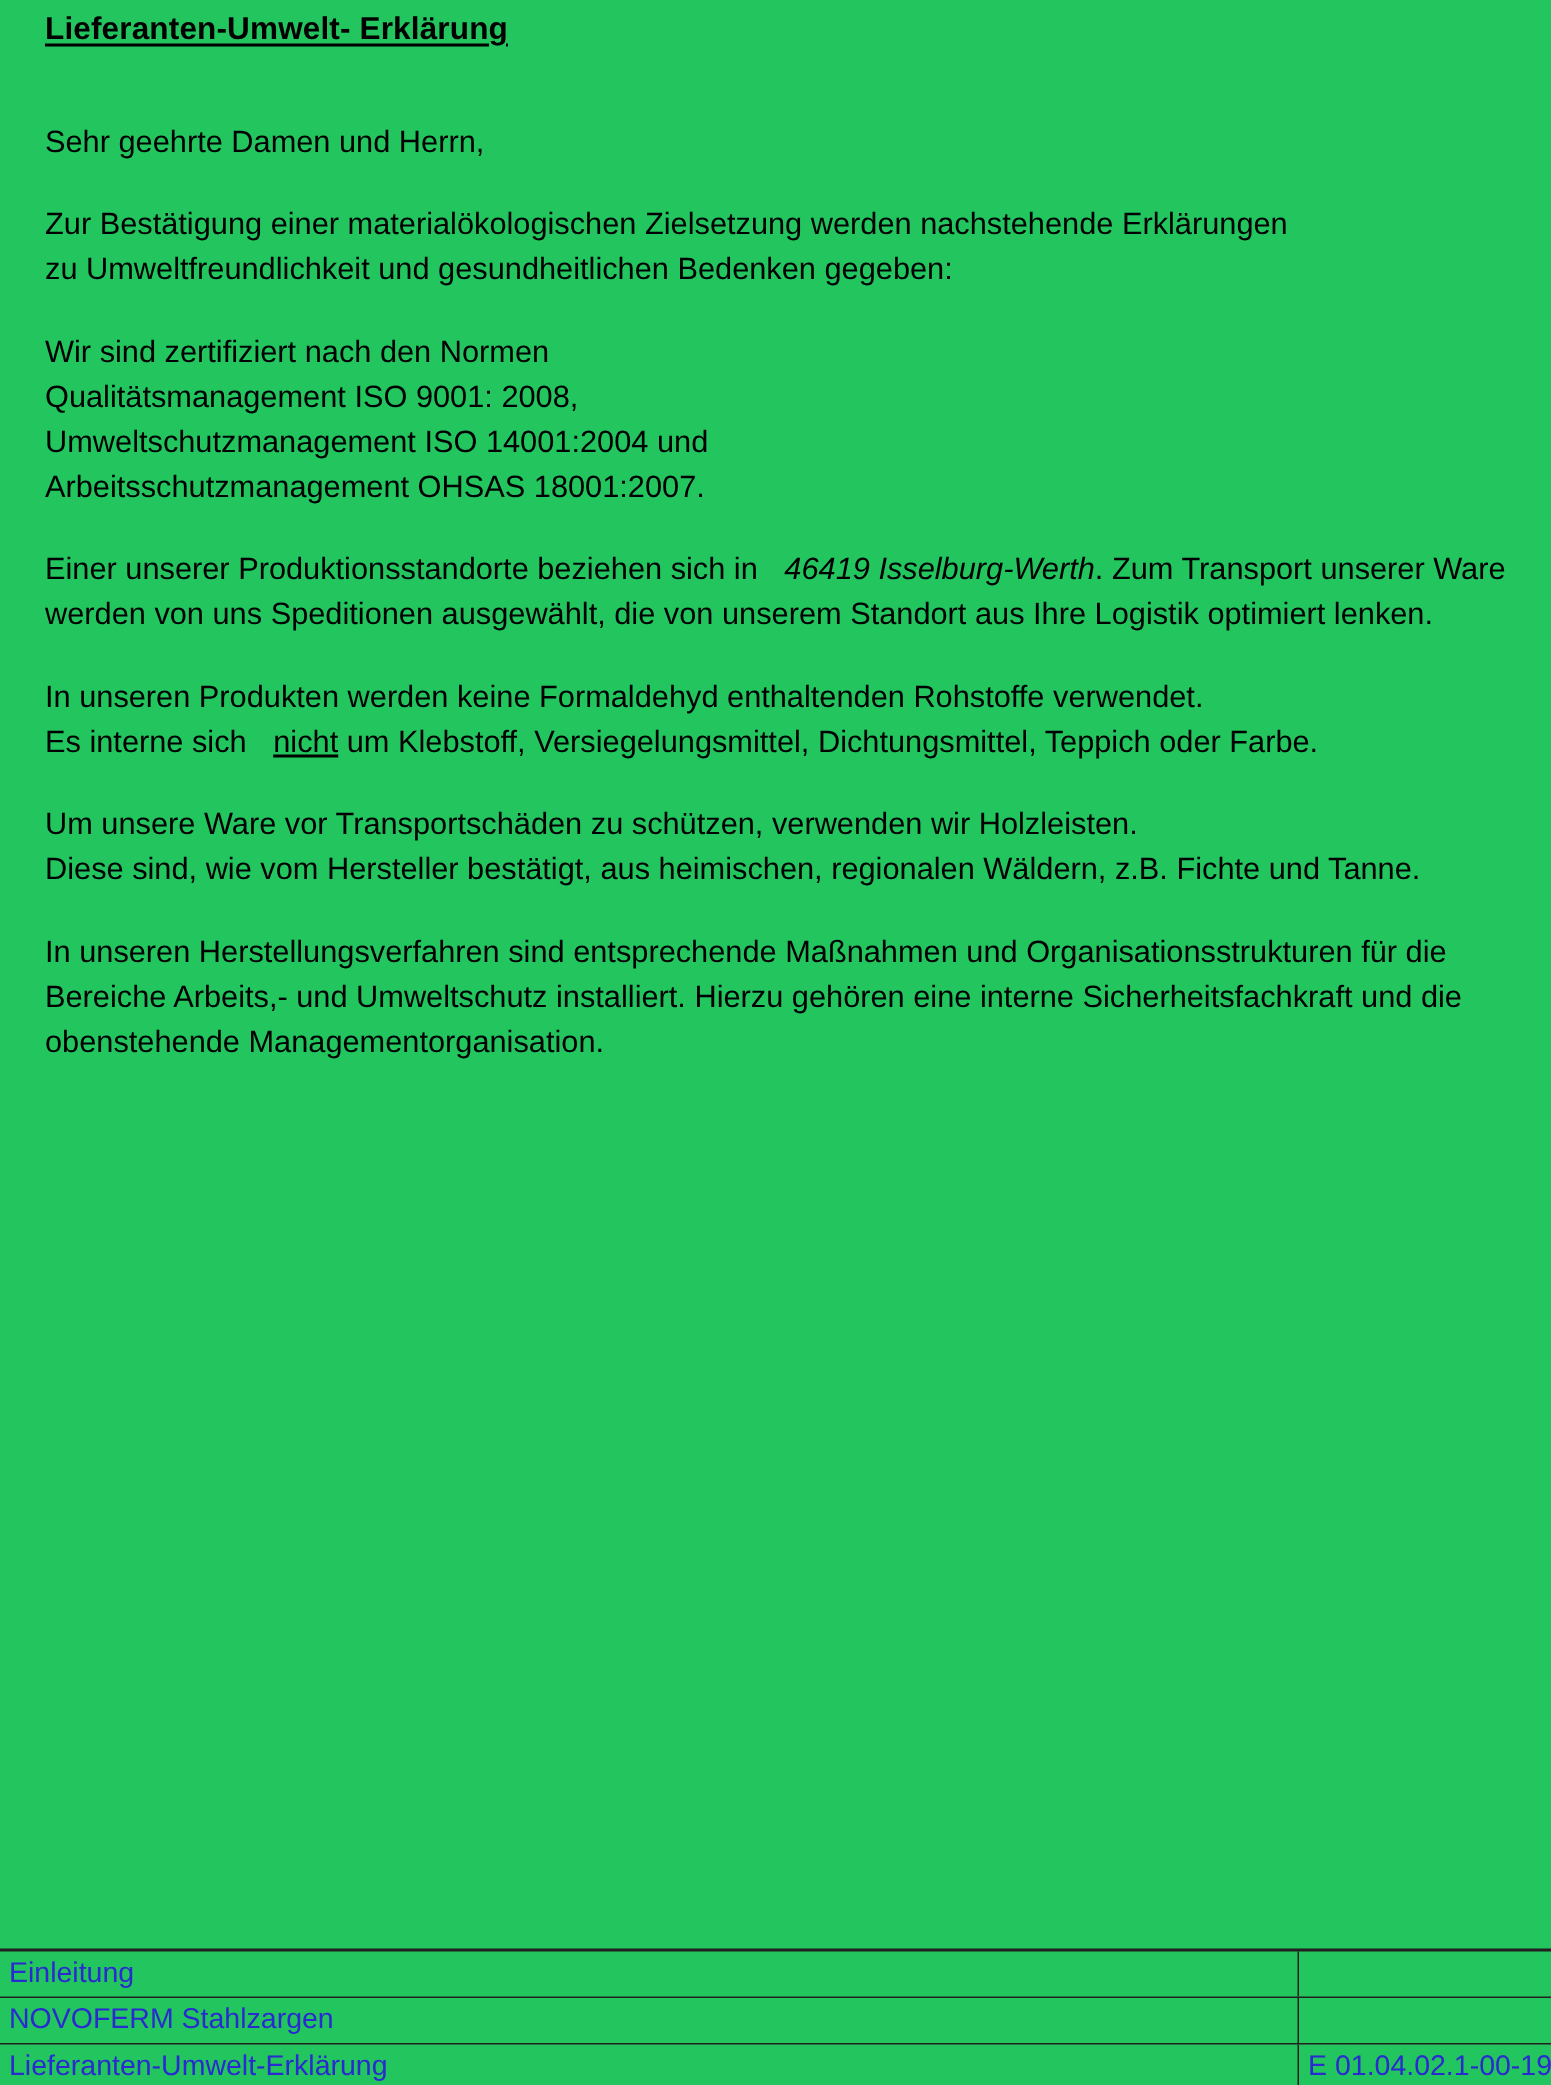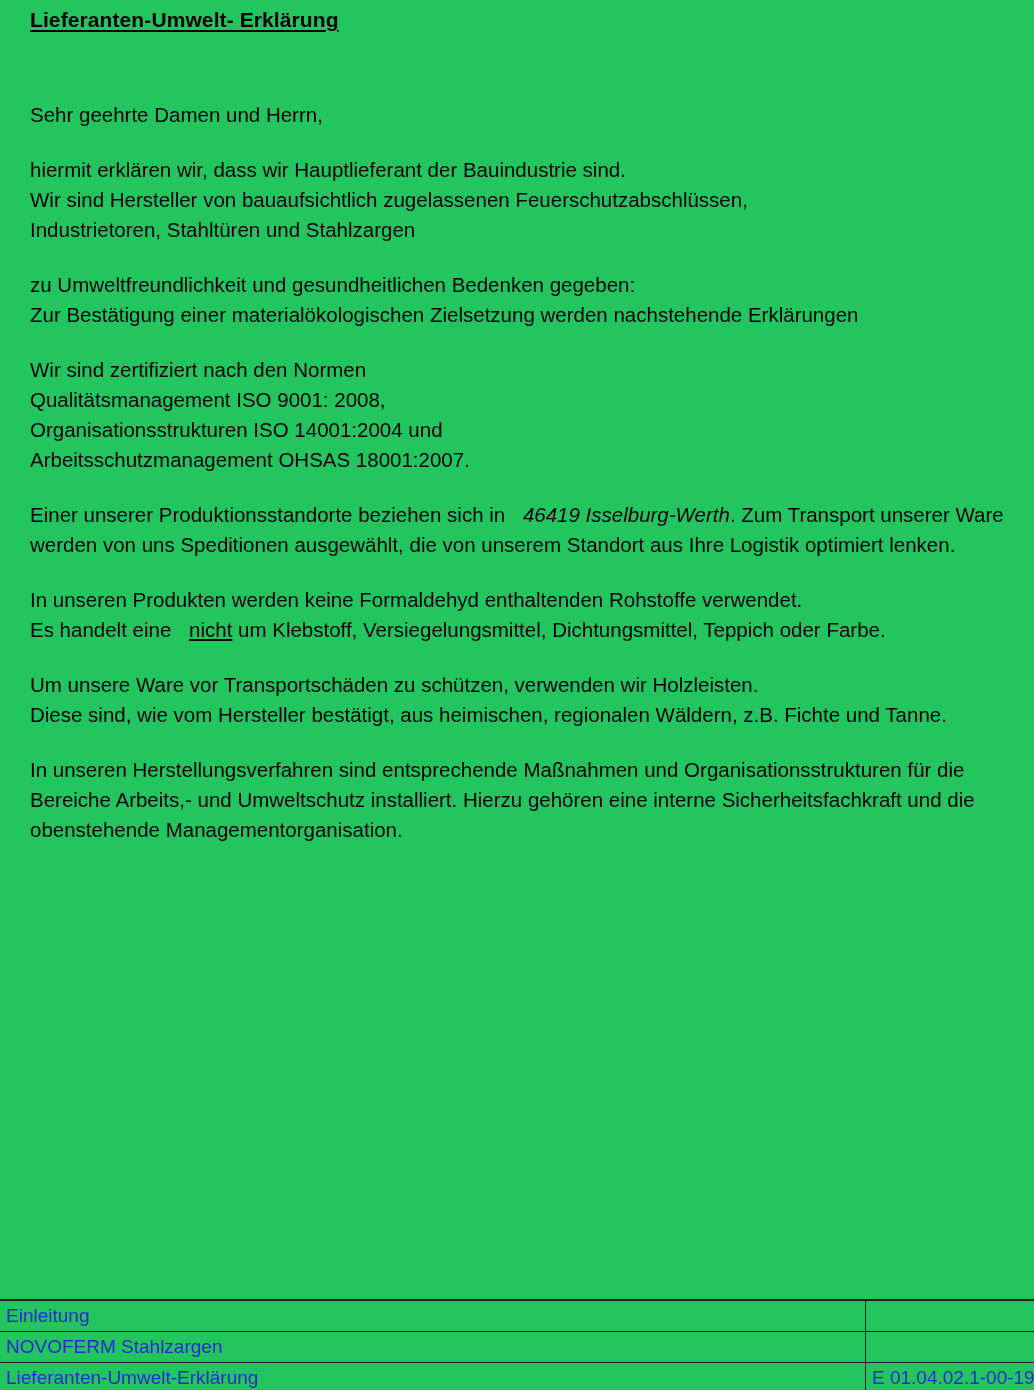--- a/index.html
+++ b/index.html
@@ -31,21 +31,21 @@
     letter-spacing: 0.1px;
     text-decoration: underline;
     text-underline-offset: 3px;
     white-space: nowrap;
   }
 
   
   .body-area {
     position: absolute;
     left: 30px;
-    top: 100px;
+    top: 80px;
     width: 975px;
   }
   .para {
     font-size: 20.5px;
     line-height: 30px;
     margin: 0 0 25px 0;
     color: #000000;
     white-space: pre-line;
   }
   .para-lines {
@@ -114,44 +114,39 @@
 <body>
 
 <div class="page">
 
   <div class="doc-title">Lieferanten-Umwelt- Erklärung</div>
 
   <div class="body-area">
 
     <p class="para">Sehr geehrte Damen und Herrn,</p>
 
-    <div class="para-lines">
-      <span class="ln">hiermit erklären wir, dass wir Hauptlieferant der Bauindustrie sind.</span>
-      <span class="ln">Wir sind Hersteller von bauaufsichtlich zugelassenen Feuerschutzabschlüssen,</span>
-      <span class="ln">Industrietoren, Stahltüren und Stahlzargen</span>
-    </div>
 
     <div class="para-lines">
+      <span class="ln">Zur Bestätigung einer materialökologischen Zielsetzung werden nachstehende Erklärungen</span>
       <span class="ln">zu Umweltfreundlichkeit und gesundheitlichen Bedenken gegeben:</span>
-      <span class="ln">Zur Bestätigung einer materialökologischen Zielsetzung werden nachstehende Erklärungen</span>
     </div>
 
     <div class="para-lines">
       <span class="ln">Wir sind zertifiziert nach den Normen</span>
       <span class="ln">Qualitätsmanagement ISO 9001: 2008,</span>
-      <span class="ln">Organisationsstrukturen ISO 14001:2004 und</span>
+      <span class="ln">Umweltschutzmanagement ISO 14001:2004 und</span>
       <span class="ln">Arbeitsschutzmanagement OHSAS 18001:2007.</span>
     </div>
 
     <p class="para"><span>Einer unserer Produktionsstandorte beziehen sich in </span><span class="it">46419 Isselburg-Werth</span><span>. Zum Transport unserer Ware werden von uns Speditionen ausgewählt, die von unserem Standort aus Ihre Logistik optimiert lenken.</span></p>
 
 
     <div class="para-lines">
       <span class="ln">In unseren Produkten werden keine Formaldehyd enthaltenden Rohstoffe verwendet.</span>
-      <span><span>Es handelt eine </span><span class="ul">nicht</span><span> um Klebstoff, Versiegelungsmittel, Dichtungsmittel, Teppich oder Farbe.</span></span>
+      <span><span>Es interne sich </span><span class="ul">nicht</span><span> um Klebstoff, Versiegelungsmittel, Dichtungsmittel, Teppich oder Farbe.</span></span>
     </div>
 
     <div class="para-lines">
       <span class="ln">Um unsere Ware vor Transportschäden zu schützen, verwenden wir Holzleisten.</span>
       <span>Diese sind, wie vom Hersteller bestätigt, aus heimischen, regionalen Wäldern, z.B. Fichte und Tanne.</span>
     </div>
 
     <p class="para">In unseren Herstellungsverfahren sind entsprechende Maßnahmen und Organisationsstrukturen für die Bereiche Arbeits,- und Umweltschutz installiert. Hierzu gehören eine interne Sicherheitsfachkraft und die obenstehende Managementorganisation.</p>
 
   </div>

